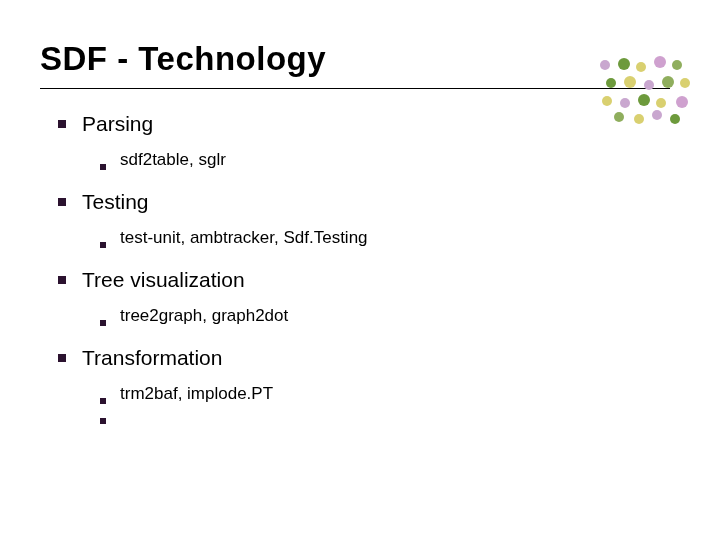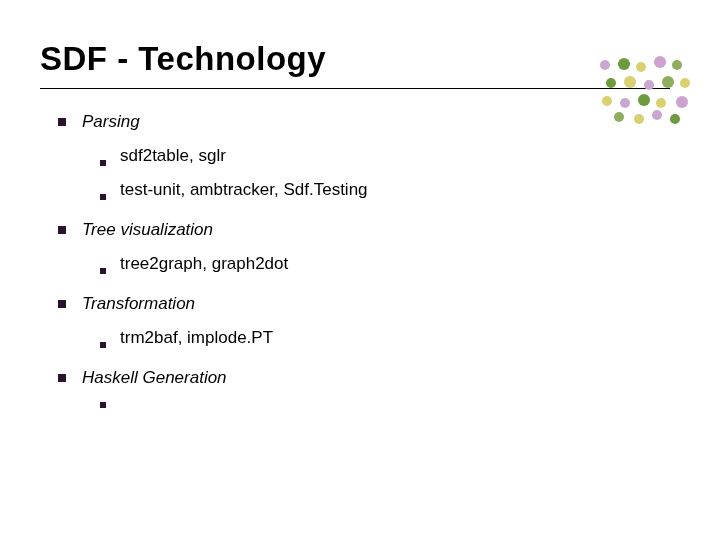--- a/index.html
+++ b/index.html
@@ -50,22 +50,21 @@
     margin-top: 0;
   }
   .bullet-l1 {
     width: 8px;
     height: 8px;
     background: #2b122f;
     margin-right: 16px;
     flex: 0 0 auto;
   }
   .label-l1 {
-    font-size: 17px;
-    font-style: italic;
+    font-size: 21px;
   }
   .subitem {
     display: flex;
     align-items: flex-end;
     margin-left: 42px;
     margin-top: 14px;
   }
   .bullet-l2 {
     width: 6px;
     height: 6px;
@@ -123,20 +122,24 @@
 
     <div class="item">
       <span class="bullet-l1"></span>
       <span class="label-l1">Parsing</span>
     </div>
     <div class="subitem">
       <span class="bullet-l2"></span>
       <span class="label-l2">sdf2table, sglr</span>
     </div>
 
+    <div class="item">
+      <span class="bullet-l1"></span>
+      <span class="label-l1">Testing</span>
+    </div>
     <div class="subitem">
       <span class="bullet-l2"></span>
       <span class="label-l2">test-unit, ambtracker, Sdf.Testing</span>
     </div>
 
     <div class="item">
       <span class="bullet-l1"></span>
       <span class="label-l1">Tree visualization</span>
     </div>
     <div class="subitem">
@@ -146,23 +149,19 @@
 
     <div class="item">
       <span class="bullet-l1"></span>
       <span class="label-l1">Transformation</span>
     </div>
     <div class="subitem">
       <span class="bullet-l2"></span>
       <span class="label-l2">trm2baf, implode.PT</span>
     </div>
 
-    <div class="item">
-      <span class="bullet-l1"></span>
-      <span class="label-l1">Haskell Generation</span>
-    </div>
     <div class="subitem">
       <span class="bullet-l2"></span>
     </div>
 
   </div>
 
 </div>
 
 </body></html>

